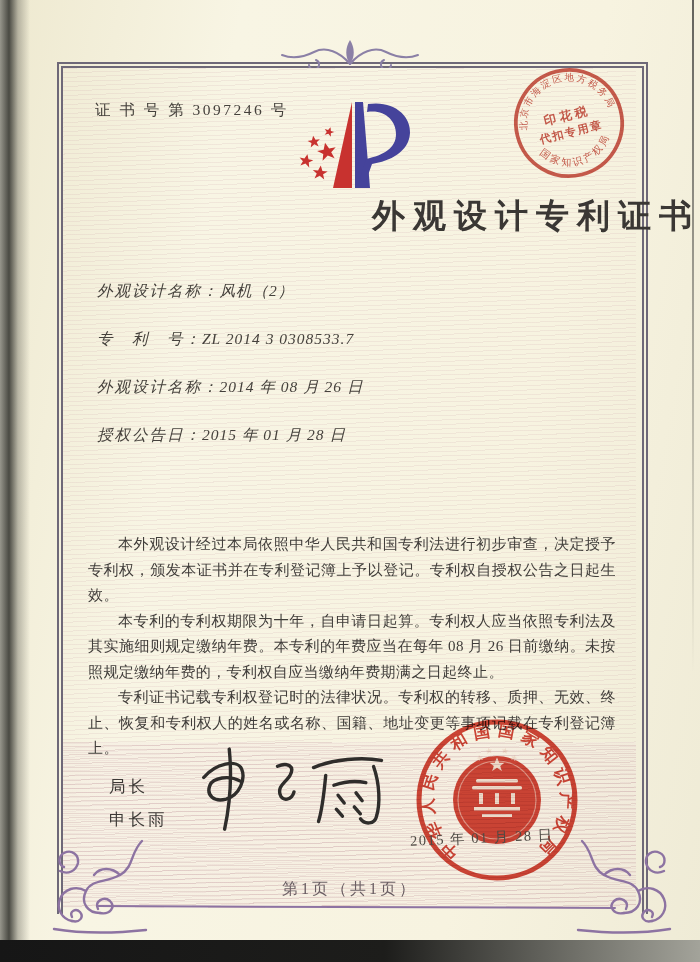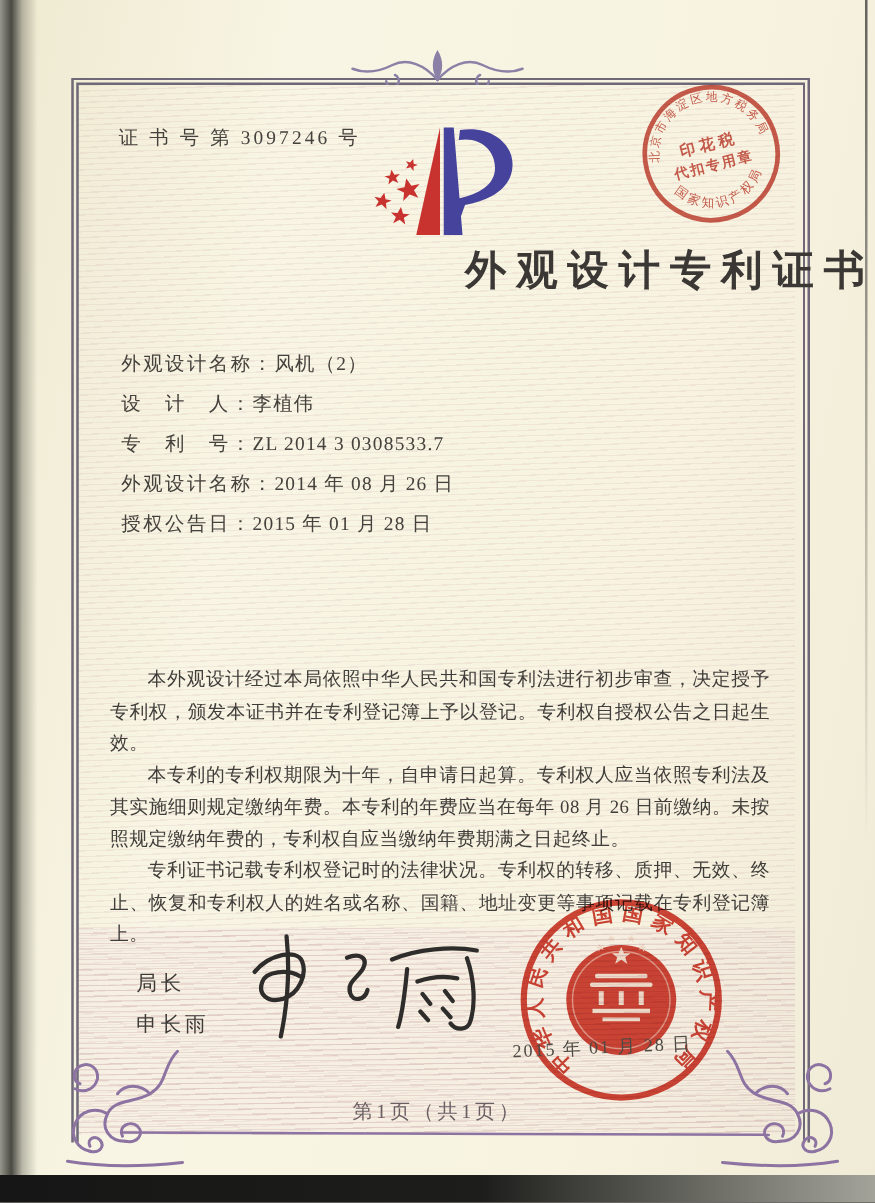--- a/index.html
+++ b/index.html
@@ -22,21 +22,21 @@
     background:repeating-linear-gradient(178deg,rgba(196,148,160,0.15) 0px,rgba(196,148,160,0.15) 1px,rgba(255,255,255,0) 1px,rgba(255,255,255,0) 4.5px);}
   .inner-bg-strong{position:absolute;left:63px;top:742px;width:573px;height:166px;z-index:2;
     background:repeating-linear-gradient(179deg,rgba(186,132,150,0.26) 0px,rgba(186,132,150,0.26) 1px,rgba(240,220,226,0.18) 1px,rgba(240,220,226,0.18) 4.2px);}
   .bottom-line{position:absolute;left:96px;top:906px;width:520px;height:2.4px;background:#8d73a2;border-radius:2px;z-index:6;transform:rotate(0.2deg);}
   .ornament{position:absolute;z-index:6;}
   
   .cert-number{position:absolute;left:95px;top:90px;font-size:15.5px;letter-spacing:2.5px;color:#45413c;z-index:10;margin-top:10px;}
   .logo{position:absolute;left:282px;top:96px;z-index:10;}
   .title{position:absolute;left:0;right:0;top:194px;text-align:right;font-size:33px;font-weight:bold;
     letter-spacing:8px;color:#3a3734;z-index:10;}
-  .fields{position:absolute;left:97px;top:281px;display:flex;flex-direction:column;gap:12px;z-index:10;}
+  .fields{position:absolute;left:97px;top:281px;display:flex;flex-direction:column;gap:28px;z-index:10;font-style:italic;}
   .field{font-size:15.5px;color:#45413c;height:20px;white-space:nowrap;}
   .field .flabel{letter-spacing:2px;}
   .field .fvalue{letter-spacing:1px;}
   .body-text{position:absolute;left:88px;top:532px;width:528px;z-index:10;}
   .body-text p{margin:0;text-indent:2em;font-size:15px;line-height:25.5px;text-align:justify;
     color:#403d3a;letter-spacing:0.4px;}
   .signer{position:absolute;left:109px;top:770px;font-size:16.5px;line-height:33px;letter-spacing:3px;color:#3c3936;z-index:10;}
   .signature{position:absolute;left:186px;top:742px;z-index:12;transform:rotate(-1deg);}
   .footer{position:absolute;left:0;right:0;top:879px;text-align:center;font-size:16px;letter-spacing:3px;color:#6a5e63;z-index:10;}
   .seal-main{position:absolute;left:412px;top:715px;width:170px;height:170px;z-index:11;mix-blend-mode:multiply;opacity:0.93;}
@@ -104,23 +104,20 @@
     <polygon points="70,6 70,92 51,92" fill="#c8322f"></polygon>
     <polygon points="73,6 81,6 88,92 73,92" fill="#45439b"></polygon>
     <path d="M86,8 C112,4 129,20 128,37 C127,56 108,65 90,68 L85,82 C83,88 77,86 79,79 L84,63 C102,59 114,52 114,38 C114,24 102,13 85,16 Z" fill="#45439b"></path>
   </svg>
 
   <div class="title">外观设计专利证书</div>
 
   <div class="fields">
     <div class="field">
       <span class="flabel">外观设计名称：</span><span class="fvalue">风机（2）</span>
-    </div>
-    <div class="field">
-      <span class="flabel">设　计　人：</span><span class="fvalue">李植伟</span>
     </div>
     <div class="field">
       <span class="flabel">专　利　号：</span><span class="fvalue">ZL 2014 3 0308533.7</span>
     </div>
     <div class="field">
       <span class="flabel">外观设计名称：</span><span class="fvalue">2014 年 08 月 26 日</span>
     </div>
     <div class="field">
       <span class="flabel">授权公告日：</span><span class="fvalue">2015 年 01 月 28 日</span>
     </div>

